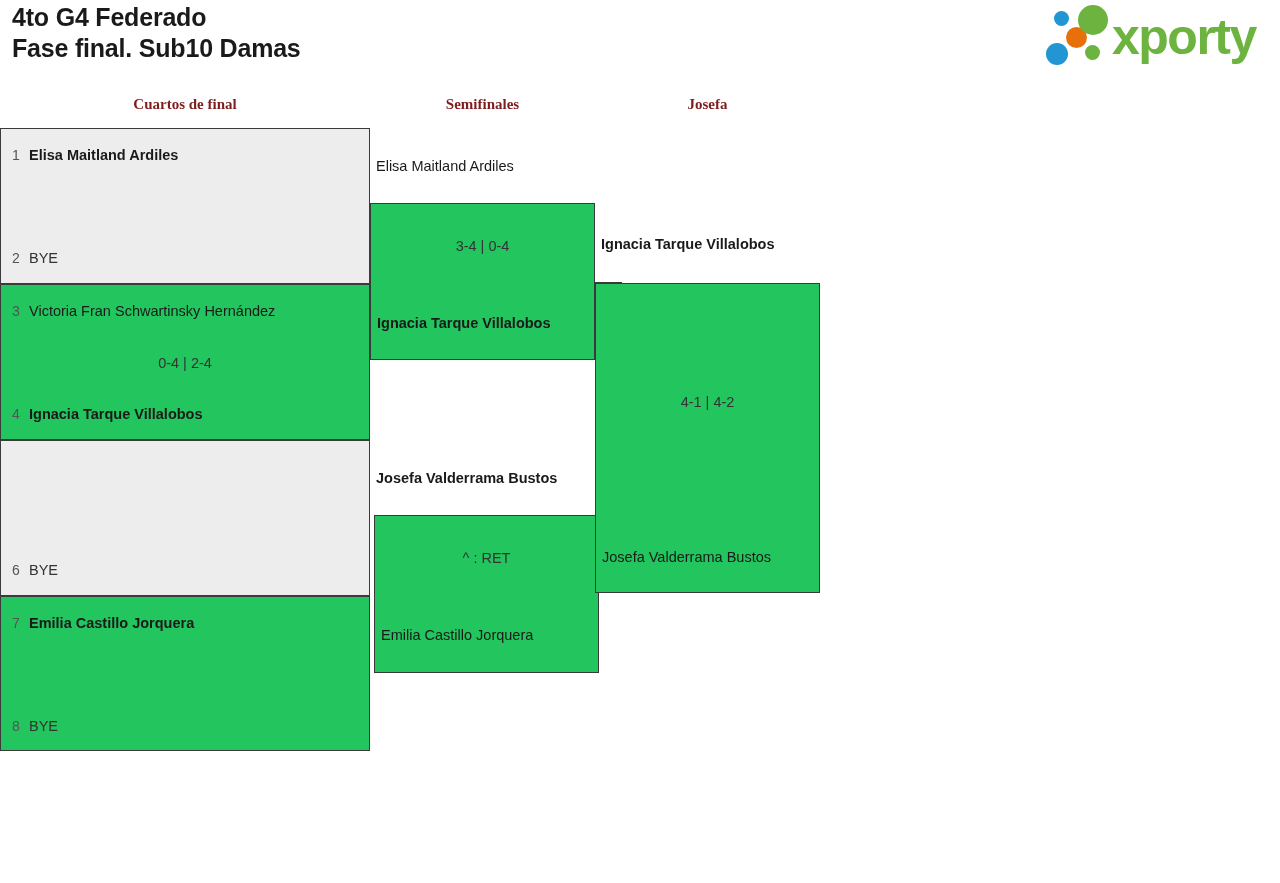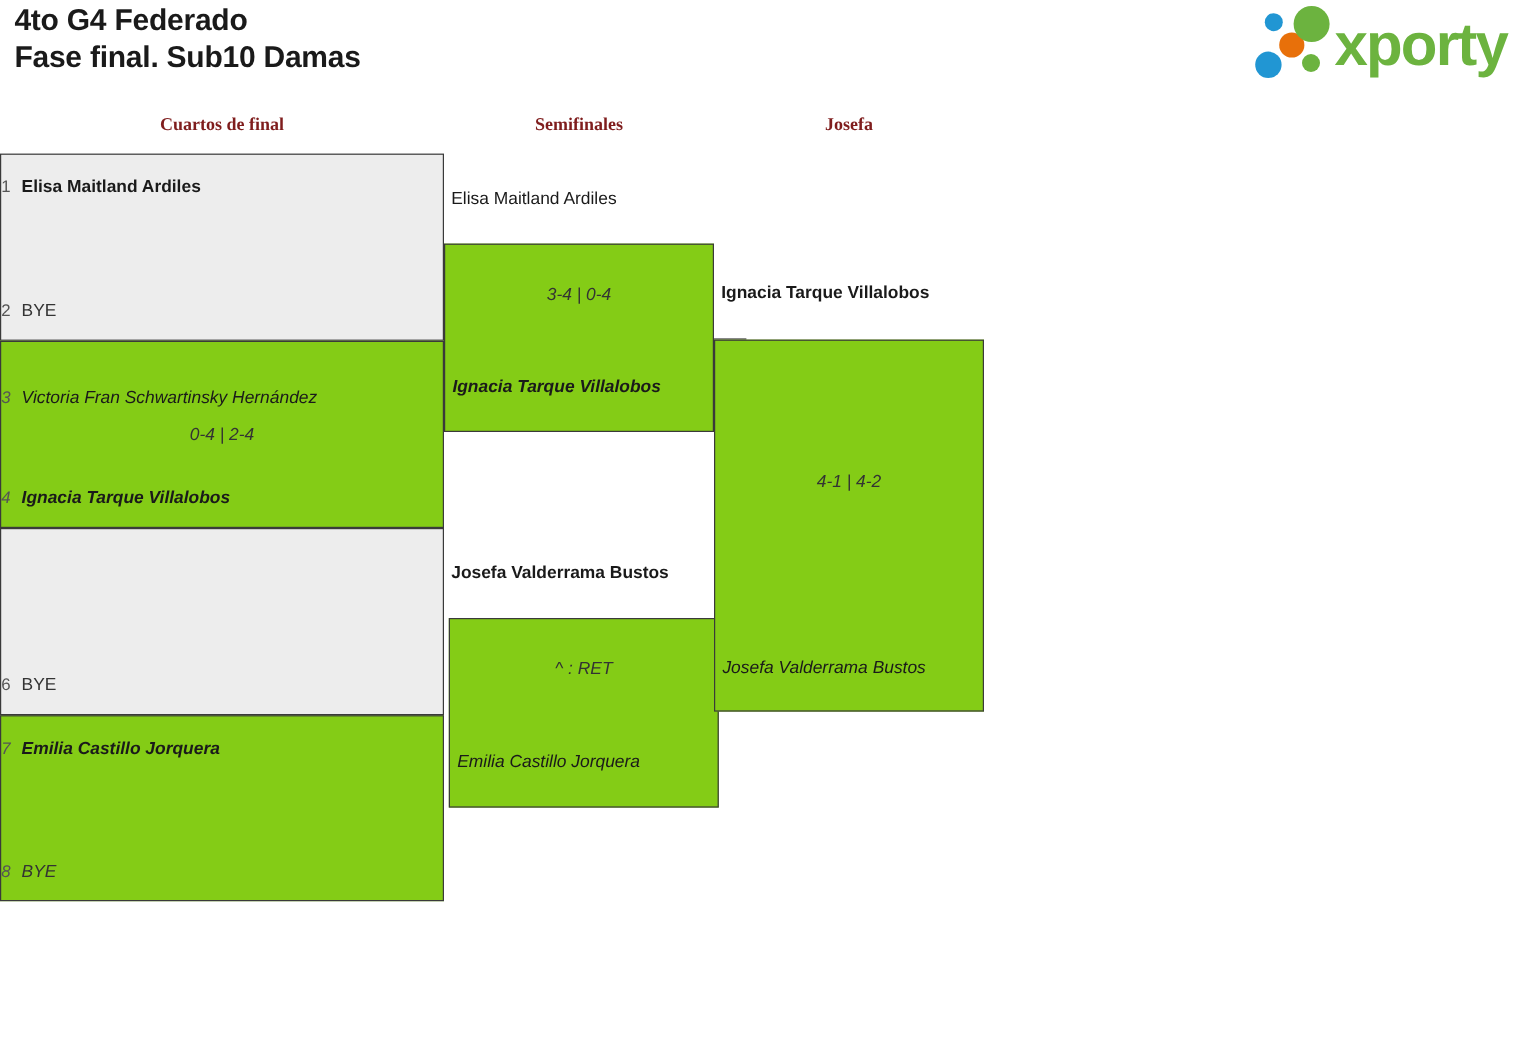--- a/index.html
+++ b/index.html
@@ -65,35 +65,35 @@
     font-family: Liberation Serif, serif;
   }
 
   
   .match-box {
     position: absolute;
     box-sizing: border-box;
     border: 1px solid #3a3a3a;
   }
   .match-box.shaded { background: #ededed; }
-  .match-box.plain  { background: #84cc16; font-style: italic; }
+  .match-box.plain  { background: #22c55e; }
 
   .connector {
     position: absolute;
     height: 1px;
     background: #3a3a3a;
   }
 
   
   .qf-entry {
     position: absolute;
     left: 0;
     width: 100%;
     box-sizing: border-box;
-    padding-left: 0;
+    padding-left: 11px;
     font-size: 14.5px;
     white-space: nowrap;
   }
   .seed {
     display: inline-block;
     width: 17px;
     color: #555555;
     font-weight: normal;
     font-size: 14px;
   }
@@ -153,21 +153,21 @@
   <div class="qf-entry" style="top:18px;">
     <span class="seed">1</span><span class="pname winner">Elisa Maitland Ardiles</span>
   </div>
   <div class="score" style="top:73px;"></div>
   <div class="qf-entry" style="top:121px;">
     <span class="seed">2</span><span class="pname bye">BYE</span>
   </div>
 </div>
 
 <div class="match-box plain" style="left:0px; top:284px; width:370px; height:156px;">
-  <div class="qf-entry" style="top:18px;margin-top:20px;">
+  <div class="qf-entry" style="top:18px;">
     <span class="seed">3</span><span class="pname loser">Victoria Fran Schwartinsky Hernández</span>
   </div>
   <div class="score" style="top:70px;">0-4 | 2-4</div>
   <div class="qf-entry" style="top:121px;">
     <span class="seed">4</span><span class="pname winner">Ignacia Tarque Villalobos</span>
   </div>
 </div>
 
 <div class="match-box shaded" style="left:0px; top:440px; width:370px; height:156px;">
   <div class="score" style="top:73px;"></div>

